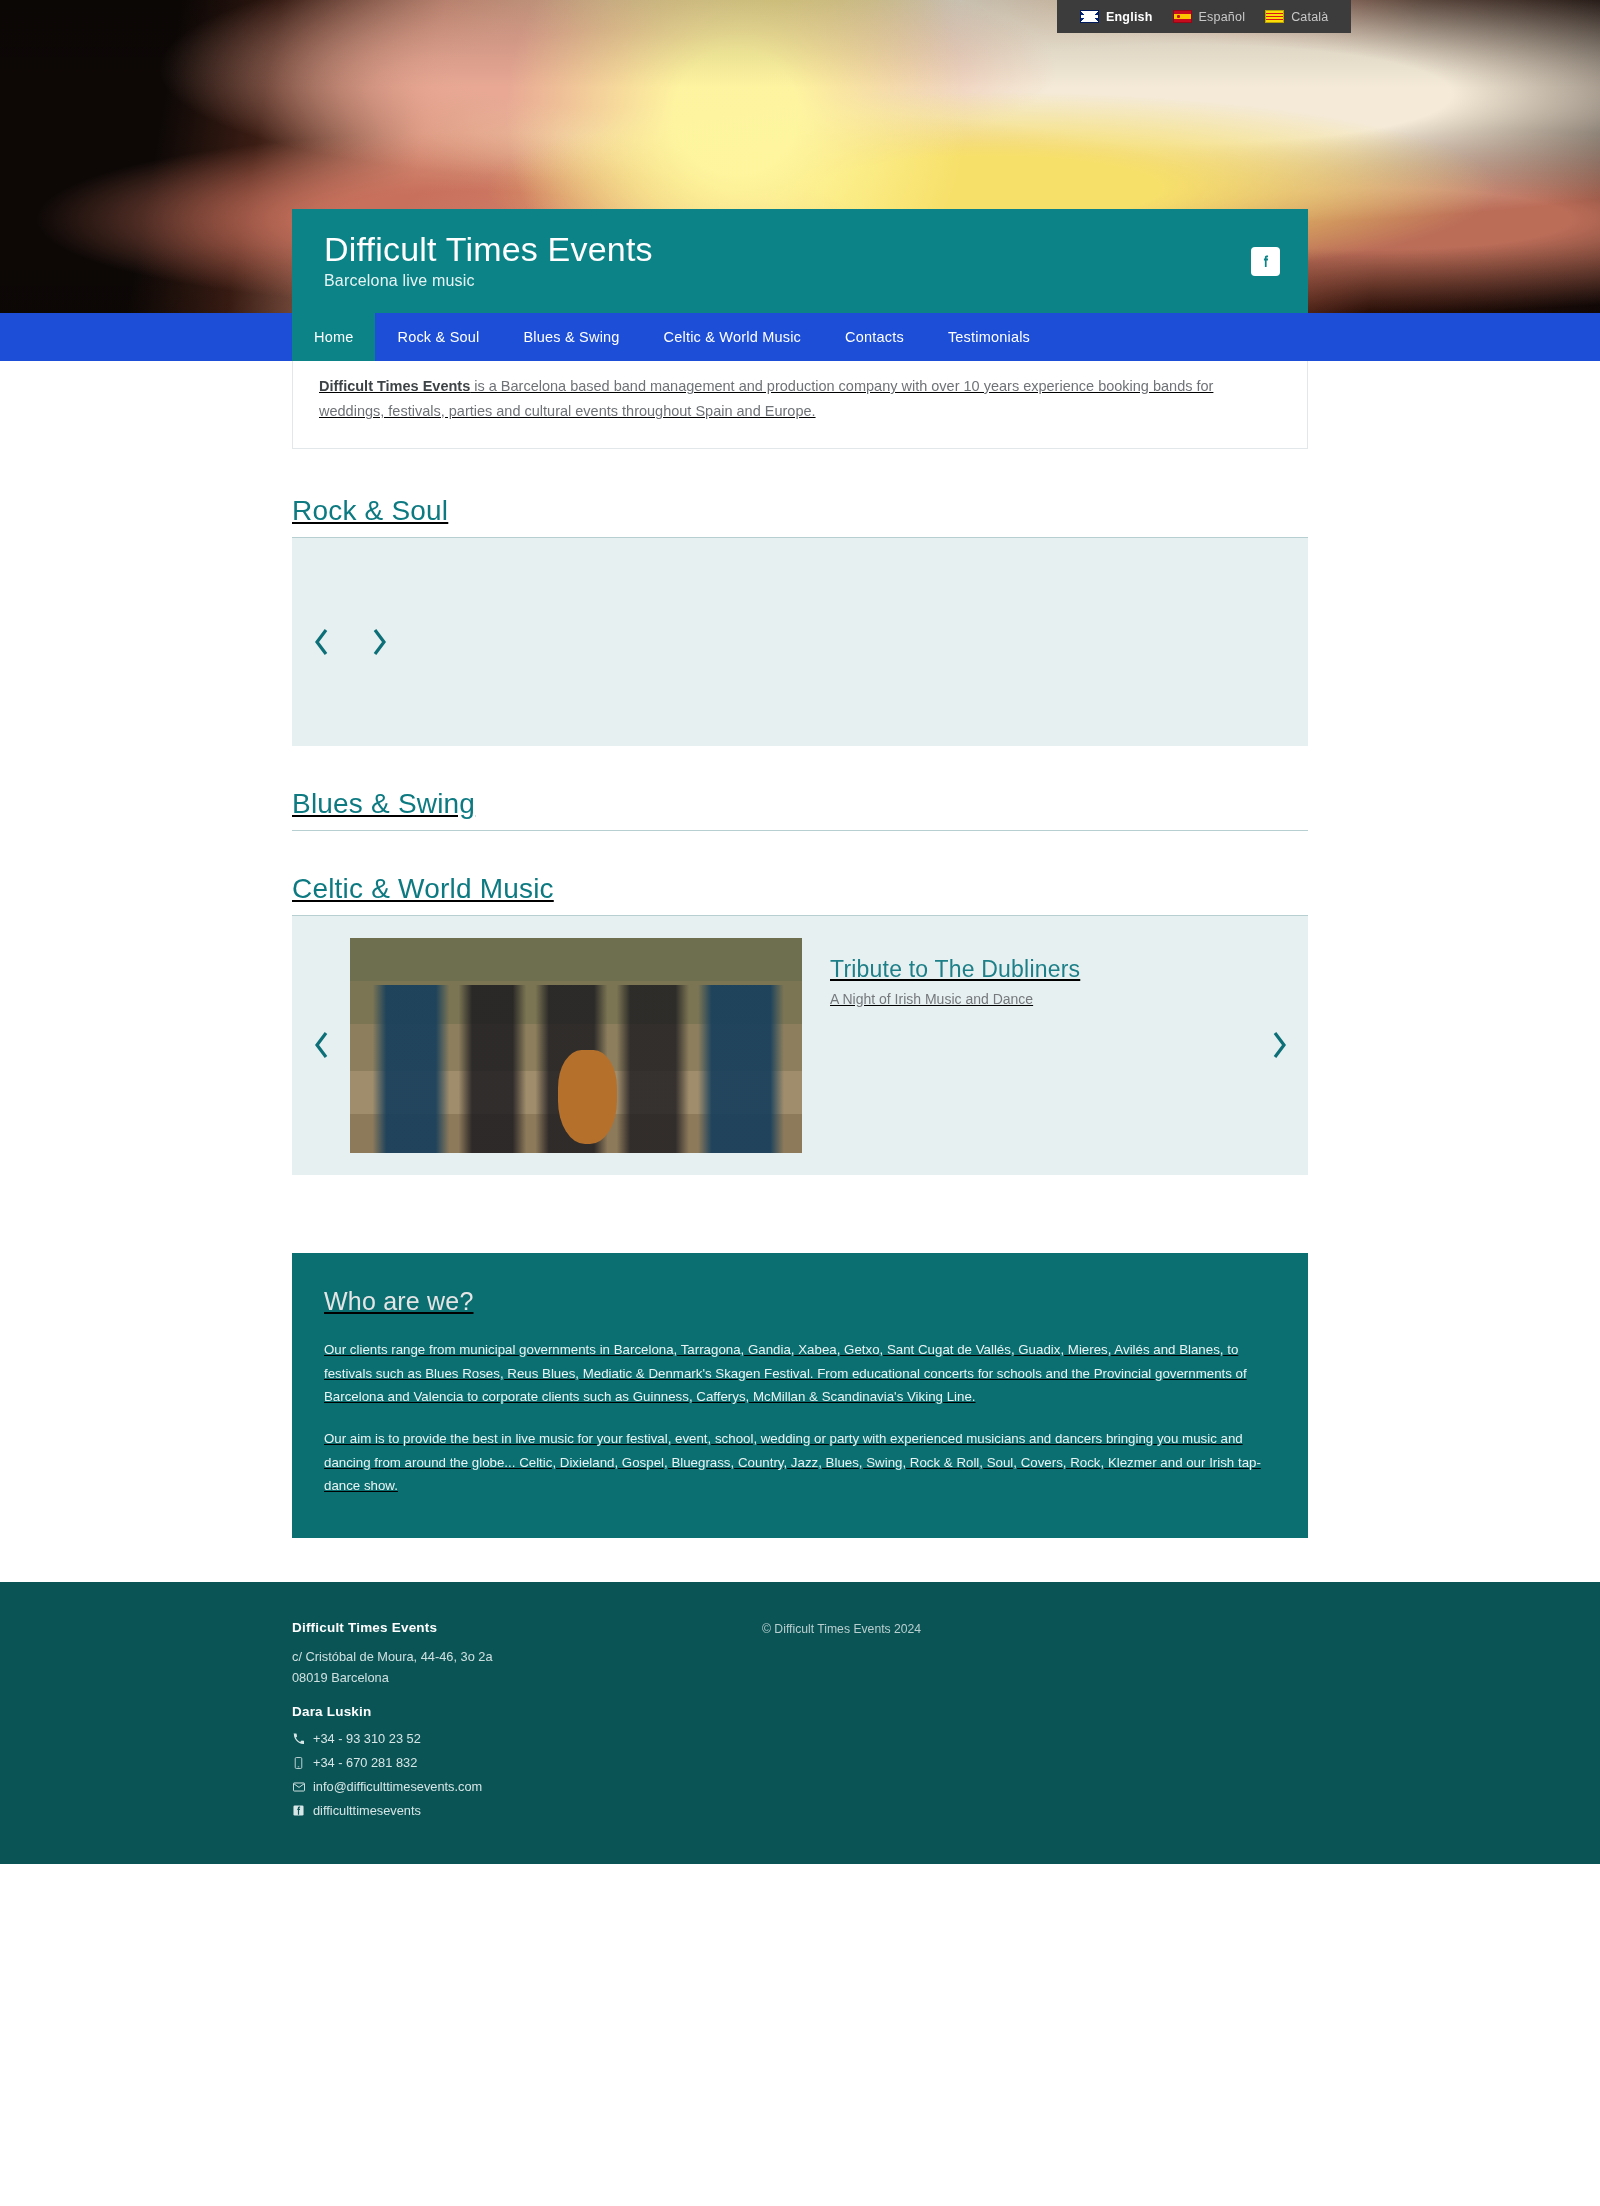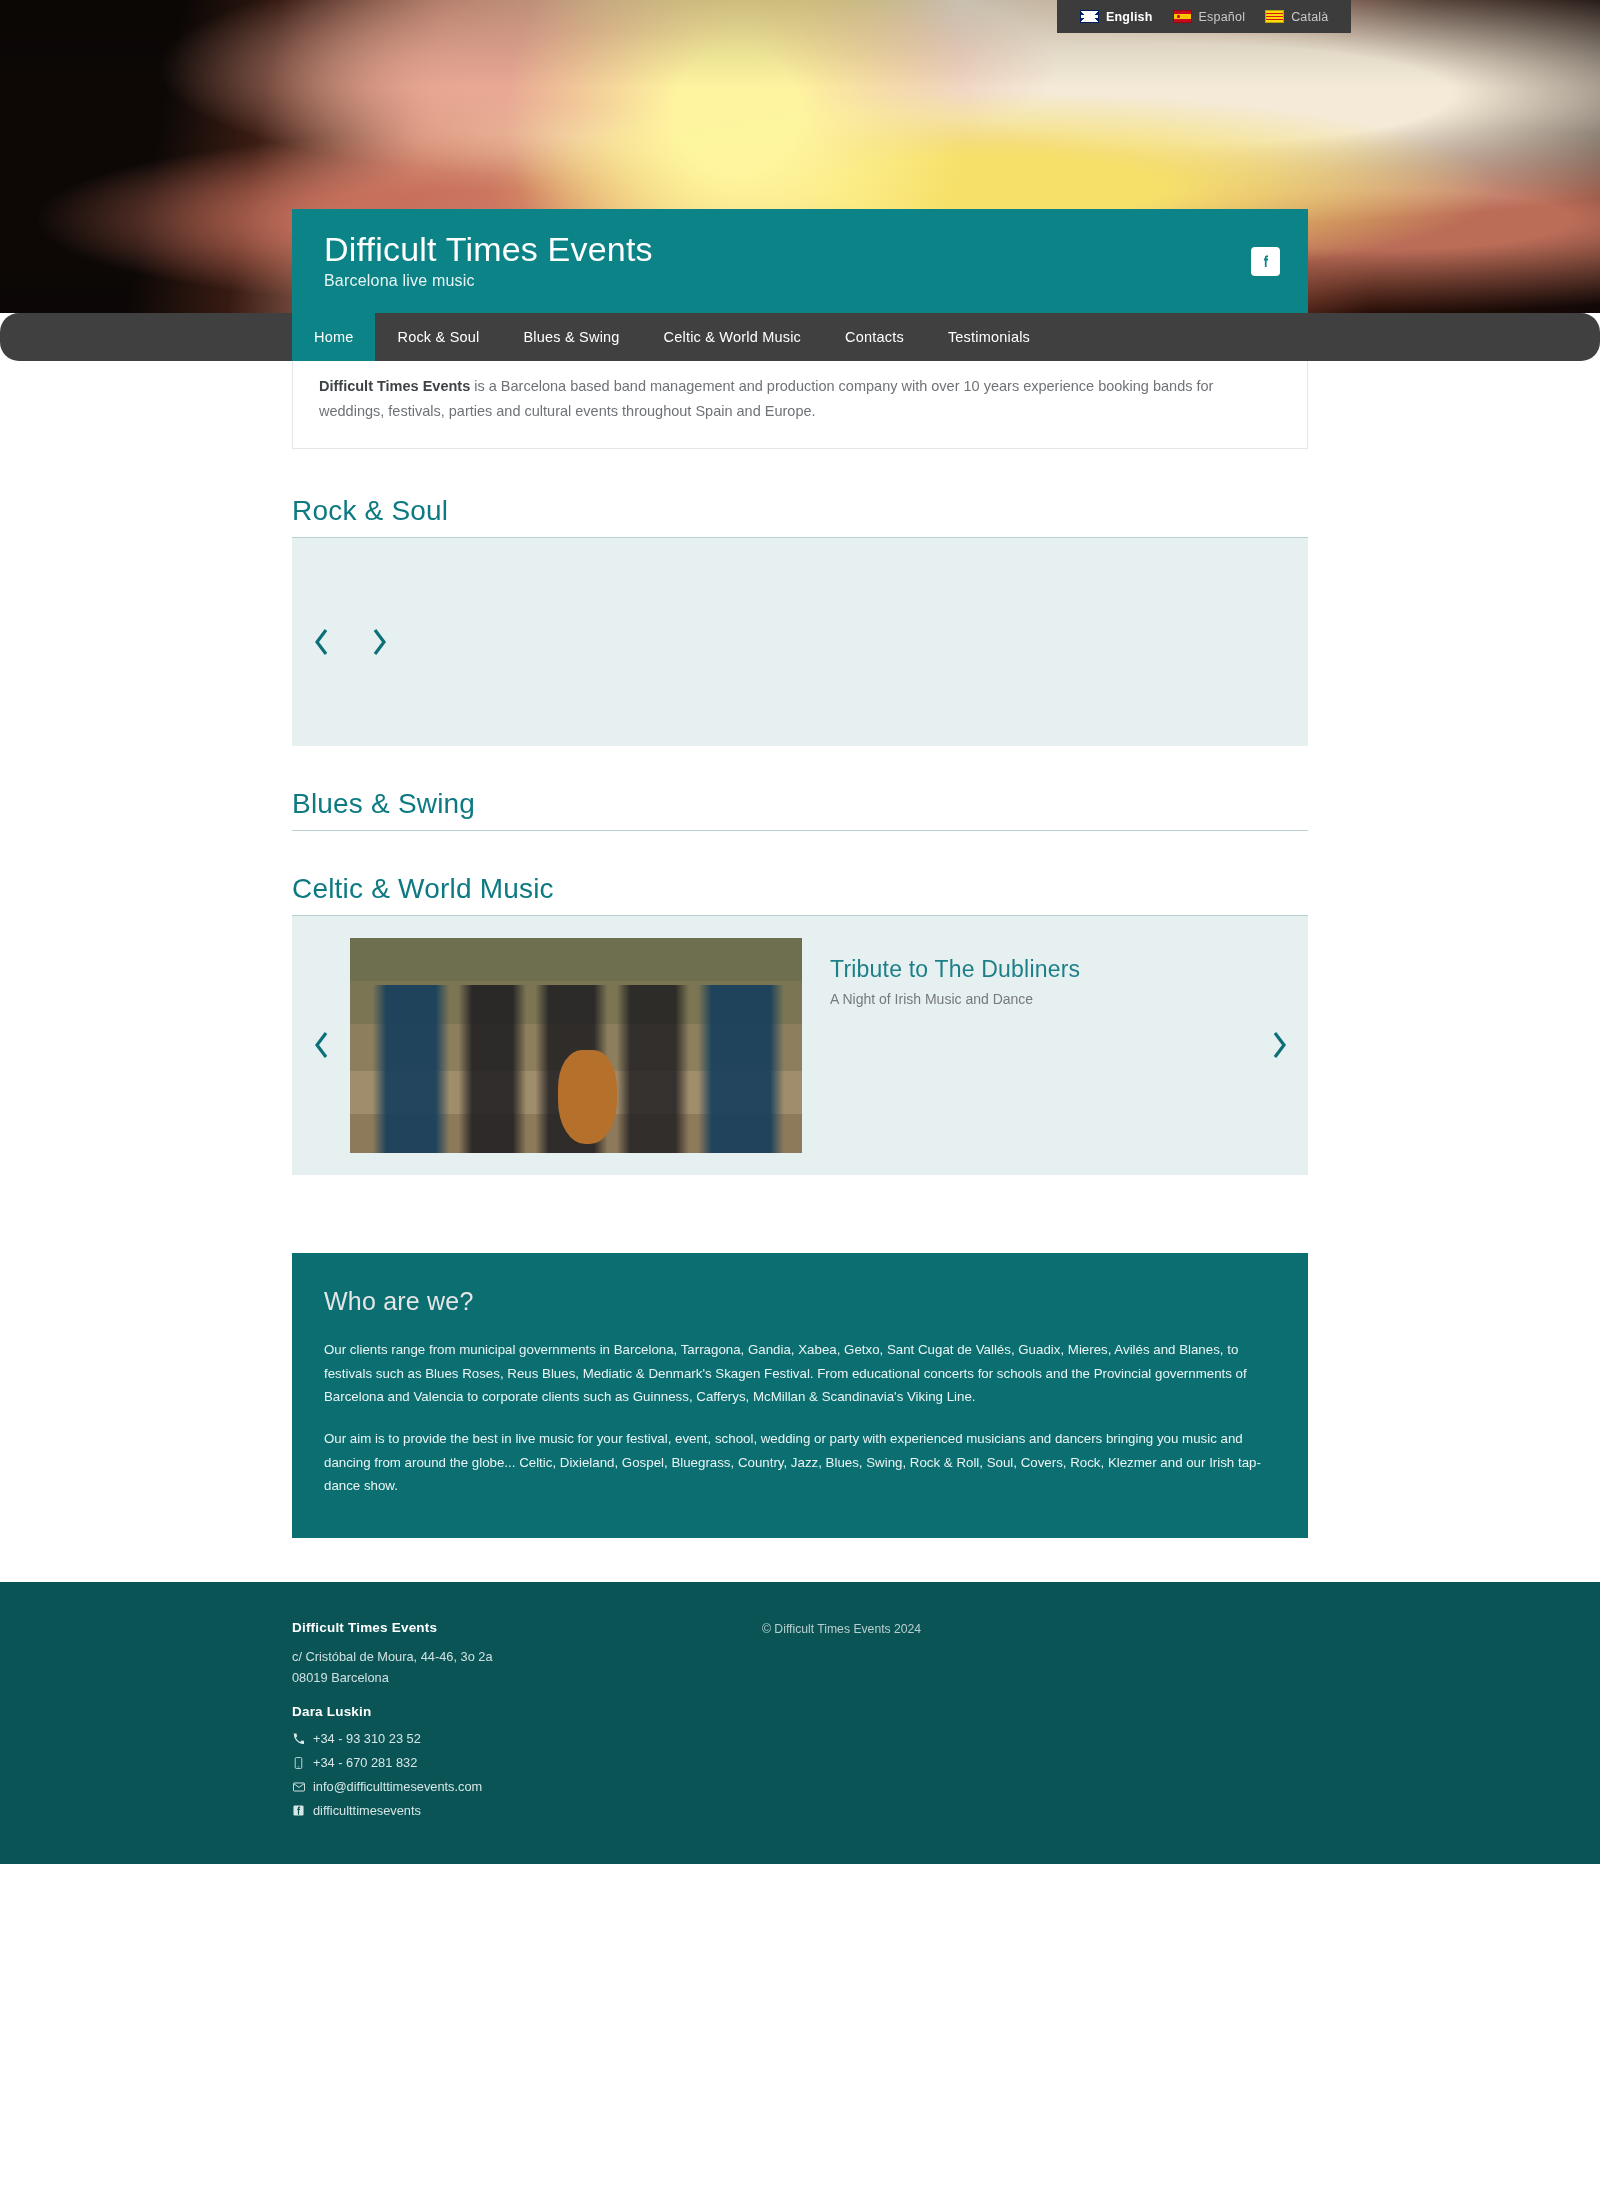--- a/index.html
+++ b/index.html
@@ -121,23 +121,22 @@
     display: flex; align-items: center; justify-content: center;
     text-decoration: none;
   }
   .fb-header svg { width: 16px; height: 16px; fill: #0b8387; }
 
   
   .navbar {
     position: absolute;
     left: 0; top: 313px;
     width: 1600px; height: 48px;
-    background: #404040;
+    background: #1d4ed8;
     z-index: 11;
-    border-radius: 19px;
   }
   .nav-inner {
     width: 1016px;
     margin-left: 292px;
     height: 48px;
     display: flex;
     align-items: stretch;
   }
   .nav-item {
     display: flex; align-items: center;
@@ -148,20 +147,21 @@
     letter-spacing: .2px;
     white-space: nowrap;
   }
   .nav-item.active { background: #0b8387; }
 
   
   .page {
     width: 1016px;
     margin: 0 auto 0 292px;
     padding-top: 38px;
+    text-decoration: underline;
   }
 
   .intro-box {
     border: 1px solid #e2e8e9;
     padding: 22px 26px 24px 26px;
     margin-bottom: 46px;
   }
   .intro-text {
     font-size: 14.5px;
     line-height: 1.72;

